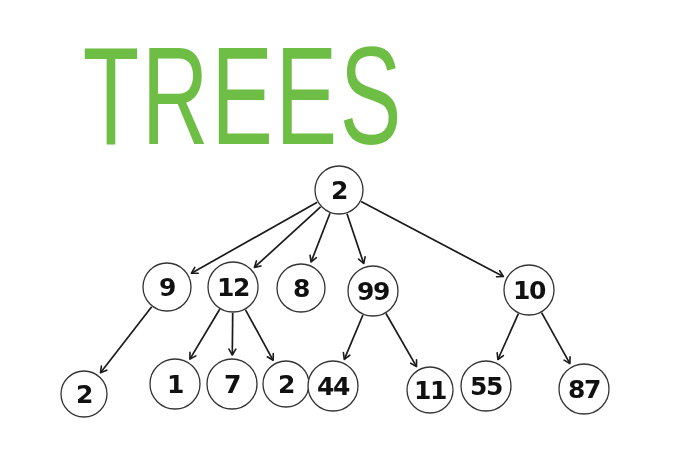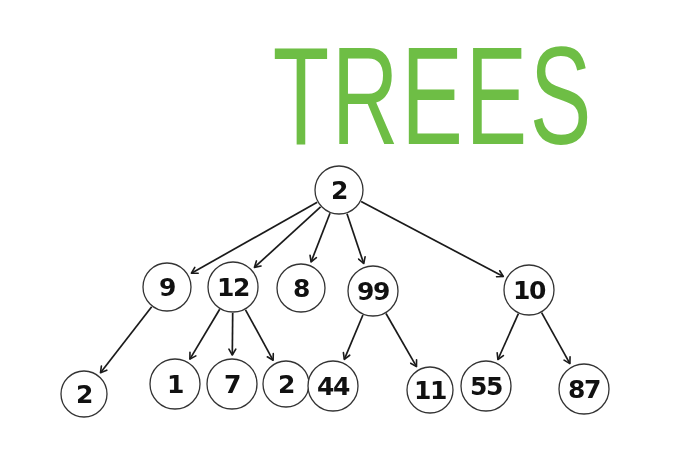--- a/index.html
+++ b/index.html
@@ -15,21 +15,21 @@
     position: relative;
     width: 677px;
     height: 467px;
     background: #ffffff;
   }
   .title-wrap {
     position: absolute;
     top: 26px;
     left: 0;
     width: 677px;
-    text-align: right;
+    text-align: left;
     pointer-events: none;
   }
   .title {
     display: inline-block;
     font-family: "Liberation Sans", sans-serif;
     font-weight: normal;
     font-size: 140px;
     line-height: 1;
     letter-spacing: 4px;
     transform: scale(0.66, 1.0);

